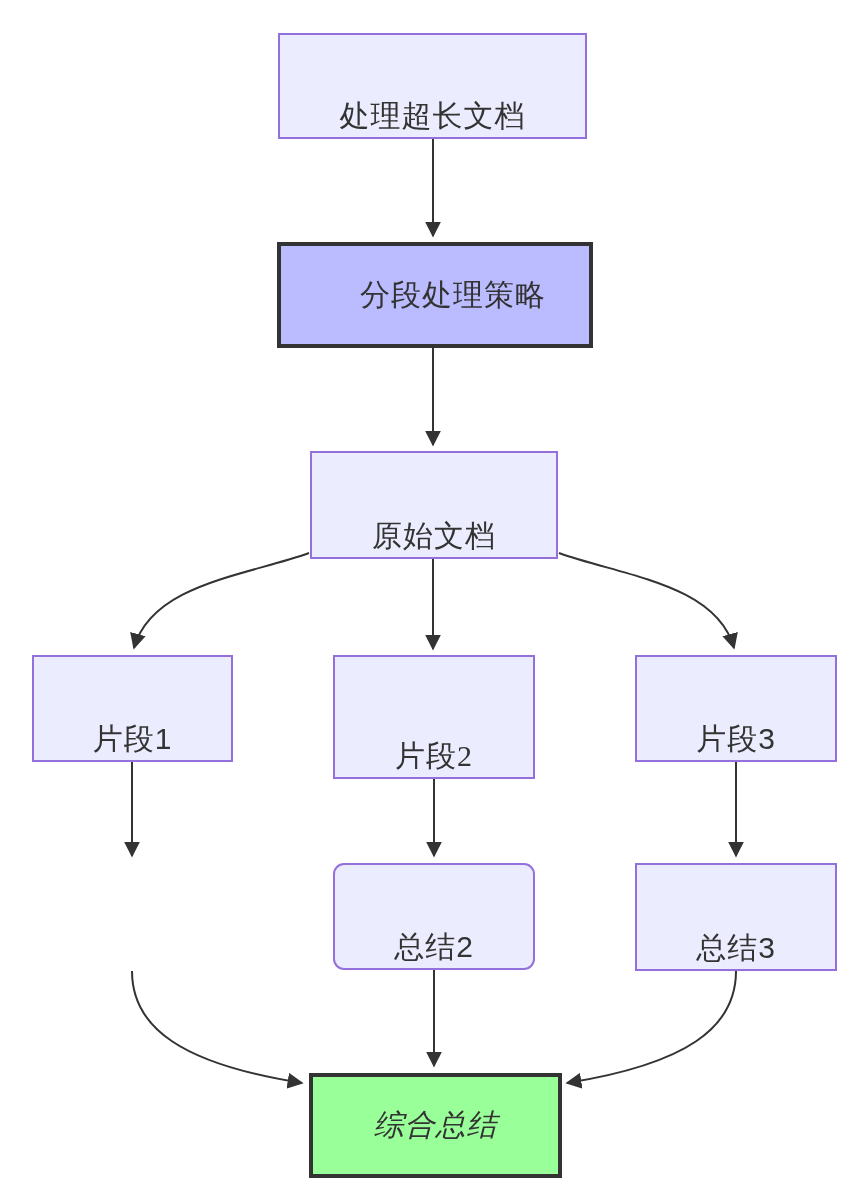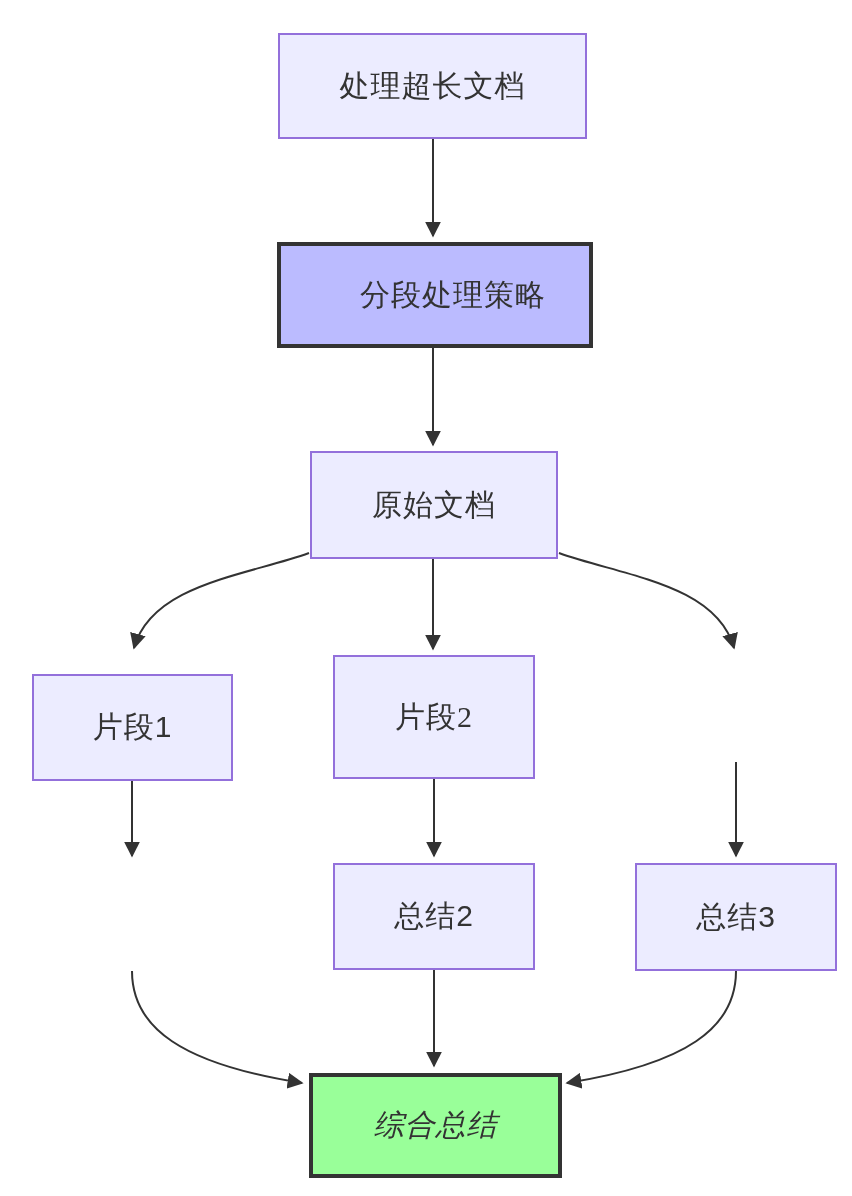--- a/index.html
+++ b/index.html
@@ -38,20 +38,21 @@
     align-items: center;
     justify-content: center;
     text-align: center;
     font-size: 30px;
     color: var(--c-text, #333333);
     letter-spacing: 1px;
   }
   .node.light {
     background: var(--c-node_fill, #ececff);
     border: 2px solid var(--c-node_border, #9370db);
+    align-items: flex-end;
   }
   .node.emphasis {
     background: var(--c-strategy_fill, #bbbbff);
     border: 4px solid var(--c-strategy_border, #333333);
   }
   .node.result {
     background: var(--c-result_fill, #99ff99);
     border: 4px solid var(--c-result_border, #333333);
     font-style: italic;
   }
@@ -99,31 +100,34 @@
   </div>
 
   <div class="node emphasis" style="left:277px; top:242px; width:316px; height:106px;padding-left:36px;">
     <span class="node-label">分段处理策略</span>
   </div>
 
   <div class="node light" style="left:310px; top:451px; width:248px; height:108px;">
     <span class="node-label">原始文档</span>
   </div>
 
-  <div class="node light" style="left:32px; top:655px; width:201px; height:107px;margin-top:19px;">
+  <div class="node light" style="left:32px; top:655px; width:201px; height:107px;">
     <span class="node-label">片段1</span>
   </div>
 
   <div class="node light" style="left:333px; top:655px; width:202px; height:124px;font-family:Liberation Serif, serif;">
     <span class="node-label">片段2</span>
   </div>
 
+  <div class="node light" style="left:635px; top:655px; width:202px; height:107px;">
+    <span class="node-label">片段3</span>
+  </div>
 
 
-  <div class="node light" style="left:333px; top:863px; width:202px; height:107px;">
+  <div class="node light" style="left:333px; top:863px; width:202px; height:107px;border-radius:11px;">
     <span class="node-label">总结2</span>
   </div>
 
   <div class="node light" style="left:635px; top:863px; width:202px; height:108px;">
     <span class="node-label">总结3</span>
   </div>
 
   <div class="node result" style="left:309px; top:1073px; width:253px; height:105px;">
     <span class="node-label">综合总结</span>
   </div>

